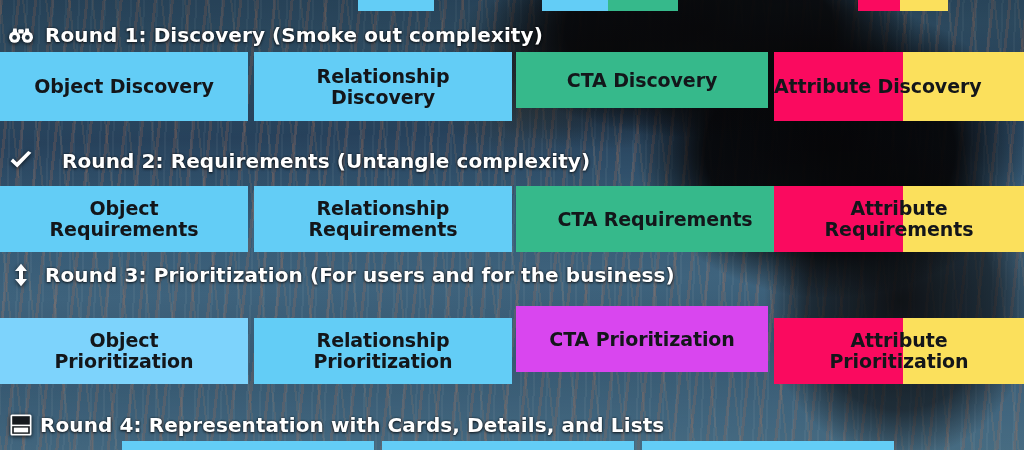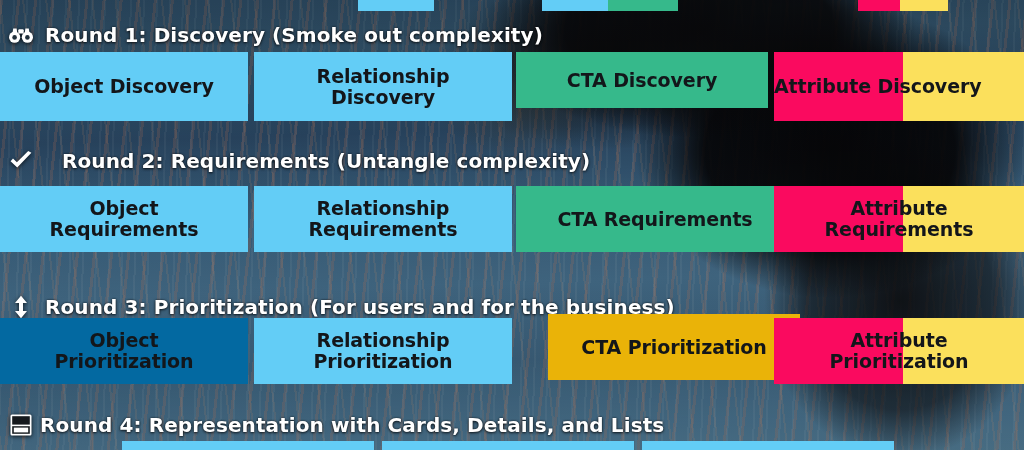--- a/index.html
+++ b/index.html
@@ -186,39 +186,39 @@
   </div>
   <div class="split-card" style="left:774px; top:186px; width:250px; height:66px;">
     <div class="split-half" style="width:129px; background:#fa0a5f;"></div>
     <div class="split-half" style="width:121px; background:#fbe05c;"></div>
     <div class="split-overlay">
       <span class="card-label">Attribute
 Requirements</span>
     </div>
   </div>
 
-  <div class="round-header" style="top:292px;">
+  <div class="round-header" style="top:260px;">
     <span class="round-icon">
       <svg width="26" height="26" viewBox="0 0 26 26">
         <g fill="#ffffff">
           <path d="M13 1.8 L19 9.0 L15.0 9.0 L15.0 17.0 L19 17.0 L13 24.2 L7 17.0 L11.0 17.0 L11.0 9.0 L7 9.0 Z"></path>
         </g>
       </svg>
     </span>
     <span class="round-title">Round 3: Prioritization (For users and for the business)</span>
   </div>
 
-  <div class="card" style="left:0px; top:318px; width:248px; height:66px; background:#0369a1;">
+  <div class="card" style="left:0px; top:318px; width:248px; height:66px; background:#7dd3fc;">
     <span class="card-label">Object Prioritization</span>
   </div>
   <div class="card" style="left:254px; top:318px; width:258px; height:66px; background:#63cdf6;">
     <span class="card-label">Relationship
 Prioritization</span>
   </div>
-  <div class="card" style="left:516px; top:314px; width:252px; height:66px; background:#eab308;margin-left:32px;">
+  <div class="card" style="left:516px; top:306px; width:252px; height:66px; background:#d946ef;">
     <span class="card-label">CTA Prioritization</span>
   </div>
   <div class="split-card" style="left:774px; top:318px; width:250px; height:66px;">
     <div class="split-half" style="width:129px; background:#fa0a5f;"></div>
     <div class="split-half" style="width:121px; background:#fbe05c;"></div>
     <div class="split-overlay">
       <span class="card-label">Attribute
 Prioritization</span>
     </div>
   </div>

